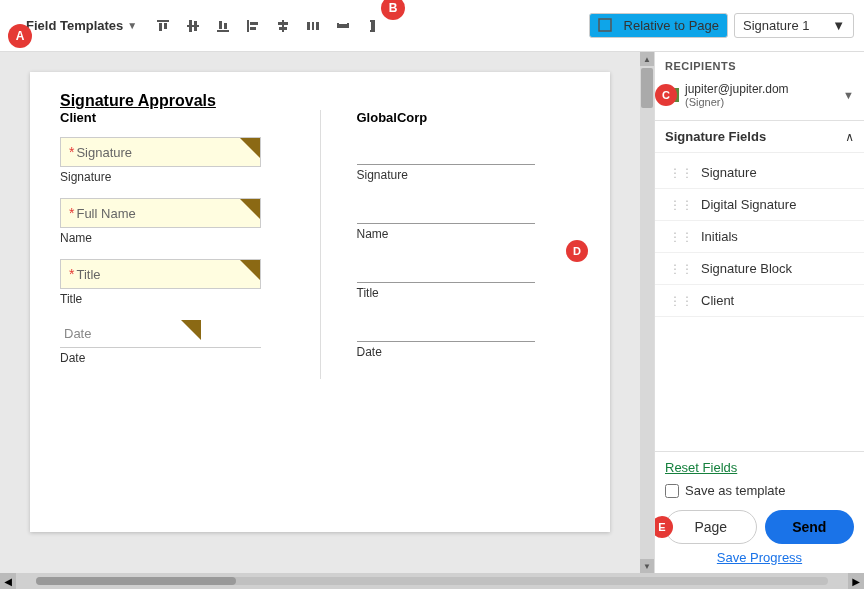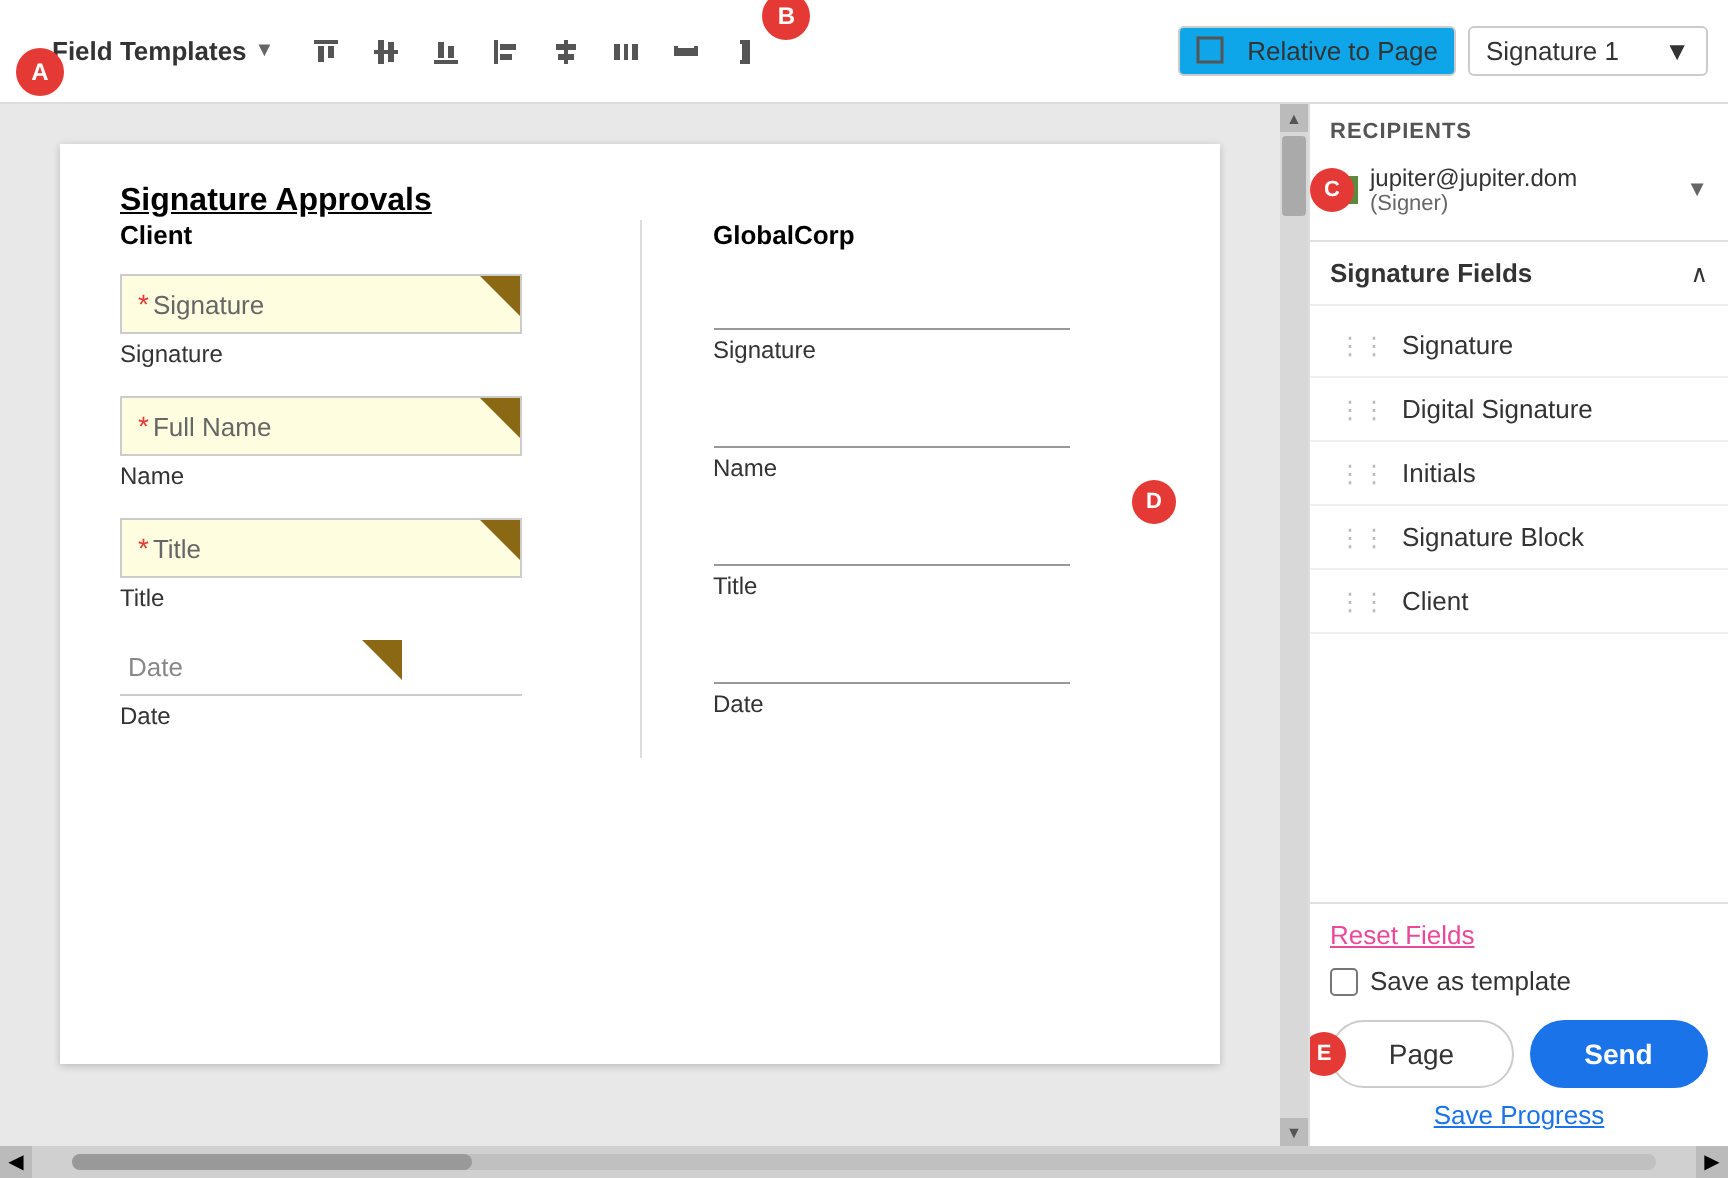--- a/index.html
+++ b/index.html
@@ -136,32 +136,32 @@
     .sig-field-list { padding: 4px 0; }
     .sig-field-item {
       display: flex; align-items: center; padding: 8px 14px; cursor: pointer;
       gap: 8px; border-bottom: 1px solid #f0f0f0;
     }
     .sig-field-handle { color: #bbb; font-size: 12px; cursor: grab; }
     .sig-field-name { font-size: 13px; color: #333; }
 
     
     .bottom-actions { padding: 8px 10px; border-top: 1px solid #e0e0e0; }
-    .reset-fields-link { color: #ec4899; font-size: 13px; text-decoration: underline; cursor: pointer; display: block; margin-bottom: 8px; }
+    .reset-fields-link { color: #15803d; font-size: 13px; text-decoration: underline; cursor: pointer; display: block; margin-bottom: 8px; }
     .save-template-row { display: flex; align-items: flex-end; gap: 6px; margin-bottom: 12px; }
     .save-template-checkbox { width: 14px; height: 14px; border: 1px solid #999; cursor: pointer; }
     .save-template-label { font-size: 13px; color: #333; }
     .action-buttons { display: flex; gap: 8px; }
     .back-btn {
       flex: 1; padding: 8px; border: 1px solid #ccc; background: #fff;
       border-radius: 20px; font-size: 14px; cursor: pointer; text-align: center; color: #333;
     }
     .send-btn {
       flex: 1; padding: 8px; border: none; background: #1a73e8;
-      border-radius: 20px; font-size: 14px; cursor: pointer; text-align: center; color: #ffffff; font-weight: 600;
+      border-radius: 20px; font-size: 14px; cursor: pointer; text-align: center; color: #000000; font-weight: 600;
     }
     .save-progress-link {
       display: block; text-align: center; color: #1a73e8; font-size: 13px;
       text-decoration: underline; cursor: pointer; margin-top: 6px;
     }
 
     
     .badge-wrapper {
       position: relative; display: flex; align-items: center; justify-content: center;
     }

